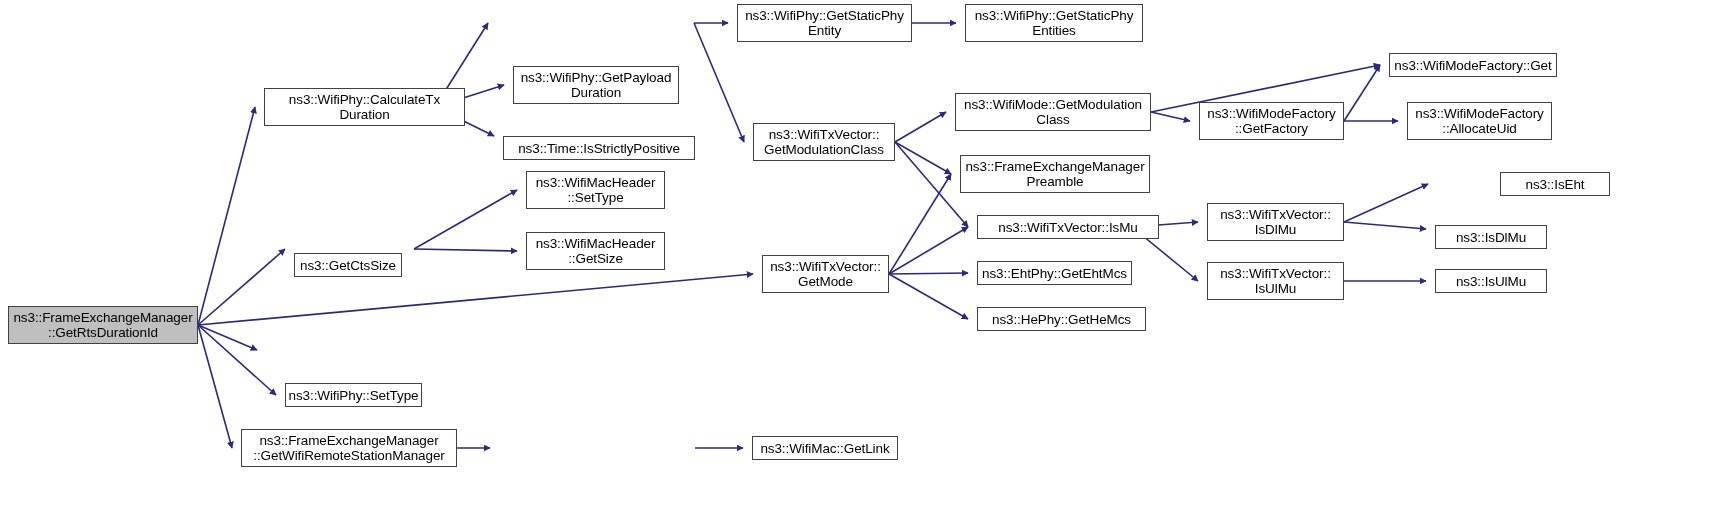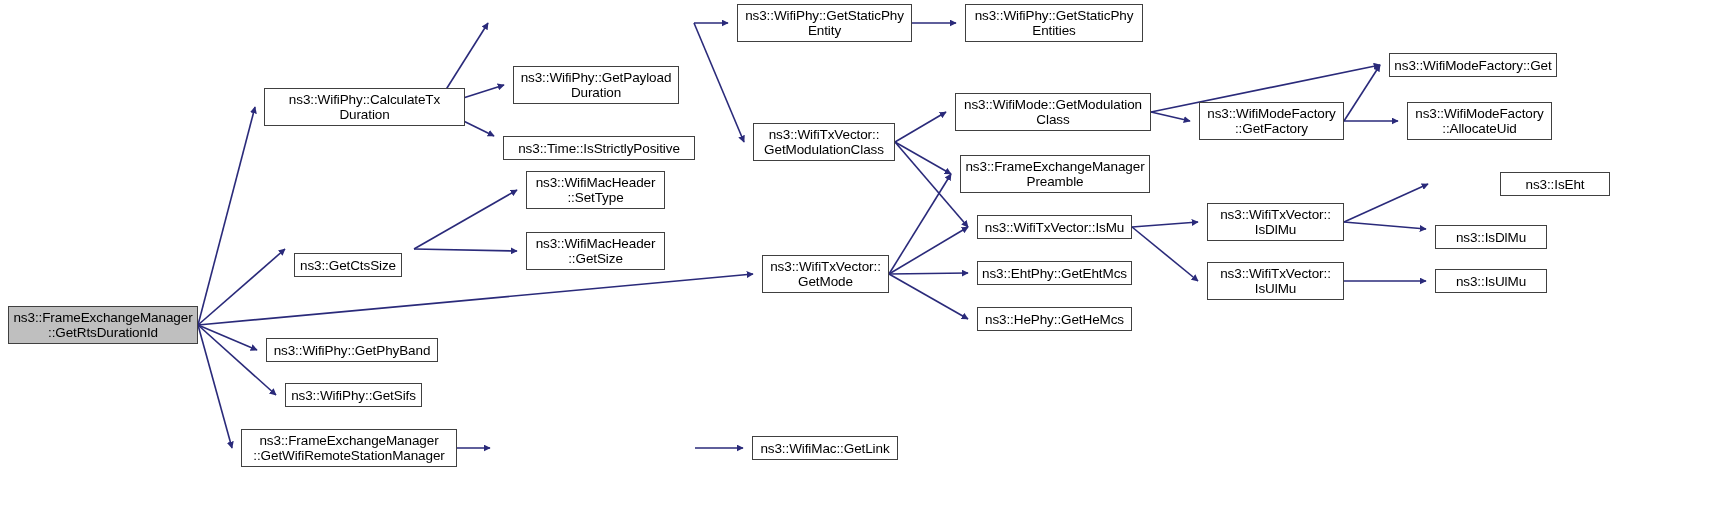--- a/index.html
+++ b/index.html
@@ -117,28 +117,27 @@
 Class</span></div>
     <div class="node" style="left: 960px; top: 155px; width: 190px; height: 38px;"><span class="node-label">ns3::FrameExchangeManager
 Preamble</span></div>
     <div class="node" style="left: 1389px; top: 53px; width: 168px; height: 24px; text-align: center;"><span class="node-label">ns3::WifiModeFactory::Get</span></div>
     <div class="node" style="left: 1199px; top: 102px; width: 145px; height: 38px;"><span class="node-label">ns3::WifiModeFactory
 ::GetFactory</span></div>
     <div class="node" style="left: 1407px; top: 102px; width: 145px; height: 38px;"><span class="node-label">ns3::WifiModeFactory
 ::AllocateUid</span></div>
     <div class="node" style="left: 762px; top: 255px; width: 127px; height: 38px;"><span class="node-label">ns3::WifiTxVector::
 GetMode</span></div>
-    <div class="node" style="left: 977px; top: 215px; width: 155px; height: 24px; text-align: right;"><span class="node-label">ns3::WifiTxVector::IsMu</span></div>
+    <div class="node" style="left: 977px; top: 215px; width: 182px; height: 24px; text-align: right;"><span class="node-label">ns3::WifiTxVector::IsMu</span></div>
     <div class="node" style="left: 977px; top: 261px; width: 155px; height: 24px; text-align: right;"><span class="node-label">ns3::EhtPhy::GetEhtMcs</span></div>
-    <div class="node" style="left: 977px; top: 307px; width: 155px; height: 24px;"><span class="node-label">ns3::HePhy::GetHeMcs</span></div>
+    <div class="node" style="left: 977px; top: 307px; width: 169px; height: 24px;"><span class="node-label">ns3::HePhy::GetHeMcs</span></div>
     <div class="node" style="left: 1207px; top: 203px; width: 137px; height: 38px;"><span class="node-label">ns3::WifiTxVector::
 IsDlMu</span></div>
     <div class="node" style="left: 1207px; top: 262px; width: 137px; height: 38px;"><span class="node-label">ns3::WifiTxVector::
 IsUlMu</span></div>
     <div class="node" style="left: 1500px; top: 172px; width: 110px; height: 24px;"><span class="node-label">ns3::IsEht</span></div>
     <div class="node" style="left: 1435px; top: 217px; width: 112px; height: 24px; margin-top: 8px;"><span class="node-label">ns3::IsDlMu</span></div>
     <div class="node" style="left: 1435px; top: 269px; width: 112px; height: 24px;"><span class="node-label">ns3::IsUlMu</span></div>
-    <div class="node" style="left: 266px; top: 338px; width: 172px; height: 24px;"><span class="node-label">ns3::WifiPhy::GetPhyBand</span></div>
-    <div class="node" style="left: 285px; top: 383px; width: 137px; height: 24px;"><span class="node-label">ns3::WifiPhy::GetSifs</span></div>
+    <div class="node" style="left: 285px; top: 383px; width: 137px; height: 24px;"><span class="node-label">ns3::WifiPhy::SetType</span></div>
     <div class="node" style="left: 241px; top: 429px; width: 216px; height: 38px;"><span class="node-label">ns3::FrameExchangeManager
 ::GetWifiRemoteStationManager</span></div>
     <div class="node" style="left: 752px; top: 436px; width: 146px; height: 24px;"><span class="node-label">ns3::WifiMac::GetLink</span></div>
   </div>
 
 </body></html>

